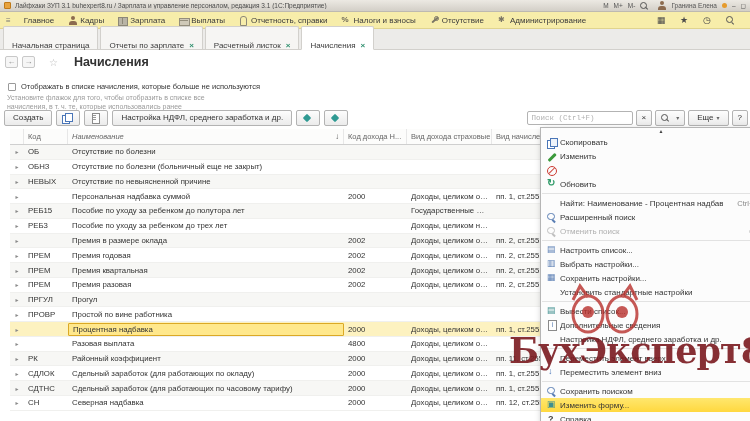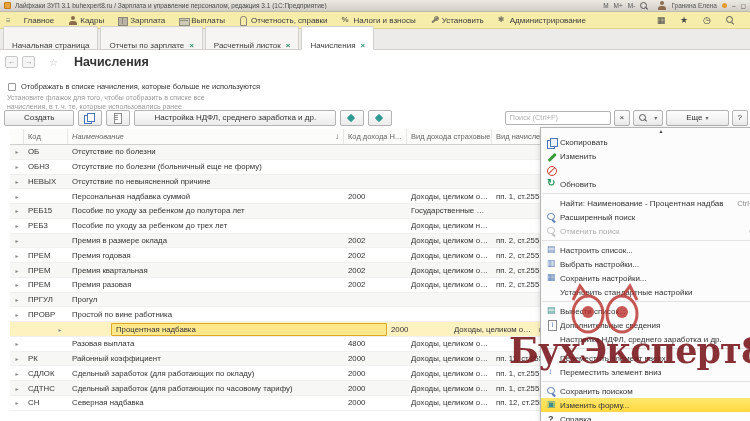--- a/index.html
+++ b/index.html
@@ -62,41 +62,41 @@
     font-size:8px; line-height:10px; text-align:center; cursor:pointer; }
   .nav-star { color:#b9b9b9; font-size:10px; margin:0 4px 0 10px; cursor:pointer; }
   .page-title { font-size:12.5px; font-weight:bold; color:#333; margin-left:8px; }
 
   .checkline { position:absolute; top:82px; left:8px; display:flex; align-items:center; gap:5px; font-size:7.5px; color:#333; }
   .checkbox { width:8px; height:8px; border:1px solid #9a9a9a; background:#fff; border-radius:1px; cursor:pointer; }
   .hint { position:absolute; top:94px; left:7px; font-size:7px; line-height:8.5px; color:#9a9a9a; }
 
   
   .toolbar { position:absolute; top:109px; left:4px; right:2px; height:17px; display:flex; align-items:center; gap:4px; }
-  .btn { height:16px; display:inline-flex; align-items:center; gap:3px; padding:0 19px; font-size:8px; color:#333;
+  .btn { height:16px; display:inline-flex; align-items:center; gap:3px; padding:0 8px; font-size:8px; color:#333;
     background:linear-gradient(#fdfdfd,#ebebeb); border:1px solid #b3b3b3; border-radius:2px; cursor:pointer; white-space:nowrap; }
   .btn-icon { padding:0 5px; }
   .tb-search { margin-left:auto; display:flex; align-items:center; gap:3px; }
   .search-input { width:106px; height:14px; border:1px solid #b3b3b3; border-radius:2px; font-size:7.5px; padding:0 4px;
-    font-family:Liberation Sans, sans-serif; color:#333; }
+    font-family:Liberation Mono, monospace; color:#333; }
   .search-input::placeholder { color:#b0b0b0; }
   .caret { font-size:6px; color:#666; }
 
   
   .table { position:absolute; top:129px; left:10px; right:0; font-size:7.8px; }
   .thead, .trow { display:grid; grid-template-columns:14px 44px 276px 63px 85px auto; align-items:center; }
   .thead { height:16px; color:#666; font-size:7.5px; border-bottom:1px solid #cfcfcf; background:#fcfcfb; }
   .thead > div { padding:0 4px; border-right:1px solid #e7e7e7; height:100%; display:flex; align-items:center; overflow:hidden; white-space:nowrap; }
   .th-name { justify-content:space-between;font-style:italic; }
   .sort-arrow { color:#555; font-size:8px; }
   .rows > div.trow { height:14.77px; border-bottom:1px solid #f0f0ee; cursor:default; }
   .rows > div.trow:nth-of-type(odd) { background:#f7f7f5; }
   .trow > span { padding:0 4px; overflow:hidden; white-space:nowrap; text-overflow:ellipsis; }
   .c-exp { color:#8a8a8a; font-size:6px; text-align:center; }
-  .trow.selected { background:#fdf2c0 !important;padding-left:43px; }
+  .trow.selected { background:#fdf2c0 !important; }
   .trow.selected .c-name { background:#ffe88c; border:1px solid #dba925; border-radius:1px; height:13px; line-height:12px; }
 
   
   .ctxmenu { position:absolute; left:540px; top:127px; width:242px; background:#fcfcfc; border:1px solid #b5b5b5;
     box-shadow:2px 3px 7px rgba(0,0,0,.28); z-index:5; padding-bottom:2px; }
   .menu-scroll { height:7px; text-align:center; font-size:5px; line-height:7px; color:#444; }
   .menu-item { height:14px; display:flex; align-items:center; padding:0 10px 0 5px; font-size:8px; color:#333; cursor:pointer; white-space:nowrap; }
   .menu-item.disabled { color:#b0b0b0; }
   .menu-item.highlighted { background:linear-gradient(#ffe76e,#ffd83f); }
   .mi { flex:0 0 14px; height:11px; position:relative; }
@@ -176,21 +176,21 @@
         <div class="mb-item">
           <span class="pic pic-clip"></span>
           <span>Отчетность, справки</span>
         </div>
         <div class="mb-item">
           <span class="pic pic-percent"></span>
           <span>Налоги и взносы</span>
         </div>
         <div class="mb-item">
           <span class="pic pic-wrench"></span>
-          <span>Установить</span>
+          <span>Отсутствие</span>
         </div>
         <div class="mb-item">
           <span class="pic pic-gear"></span>
           <span>Администрирование</span>
         </div>
       </div>
     <div class="mb-right">
       <span class="pic pic-grid"></span>
       <span class="pic pic-star"></span>
       <span class="pic pic-clock"></span>
@@ -282,21 +282,21 @@
           <span class="c-exp">▸</span>
           <span class="c-code">ОБ</span>
           <span class="c-name">Отсутствие по болезни</span>
           <span class="c-income"></span>
           <span class="c-ins"></span>
           <span class="c-acc"></span>
         </div>
         <div class="trow">
           <span class="c-exp">▸</span>
           <span class="c-code">ОБНЗ</span>
-          <span class="c-name">Отсутствие по болезни (больничный еще не форму)</span>
+          <span class="c-name">Отсутствие по болезни (больничный еще не закрыт)</span>
           <span class="c-income"></span>
           <span class="c-ins"></span>
           <span class="c-acc"></span>
         </div>
         <div class="trow">
           <span class="c-exp">▸</span>
           <span class="c-code">НЕВЫХ</span>
           <span class="c-name">Отсутствие по невыясненной причине</span>
           <span class="c-income"></span>
           <span class="c-ins"></span>

